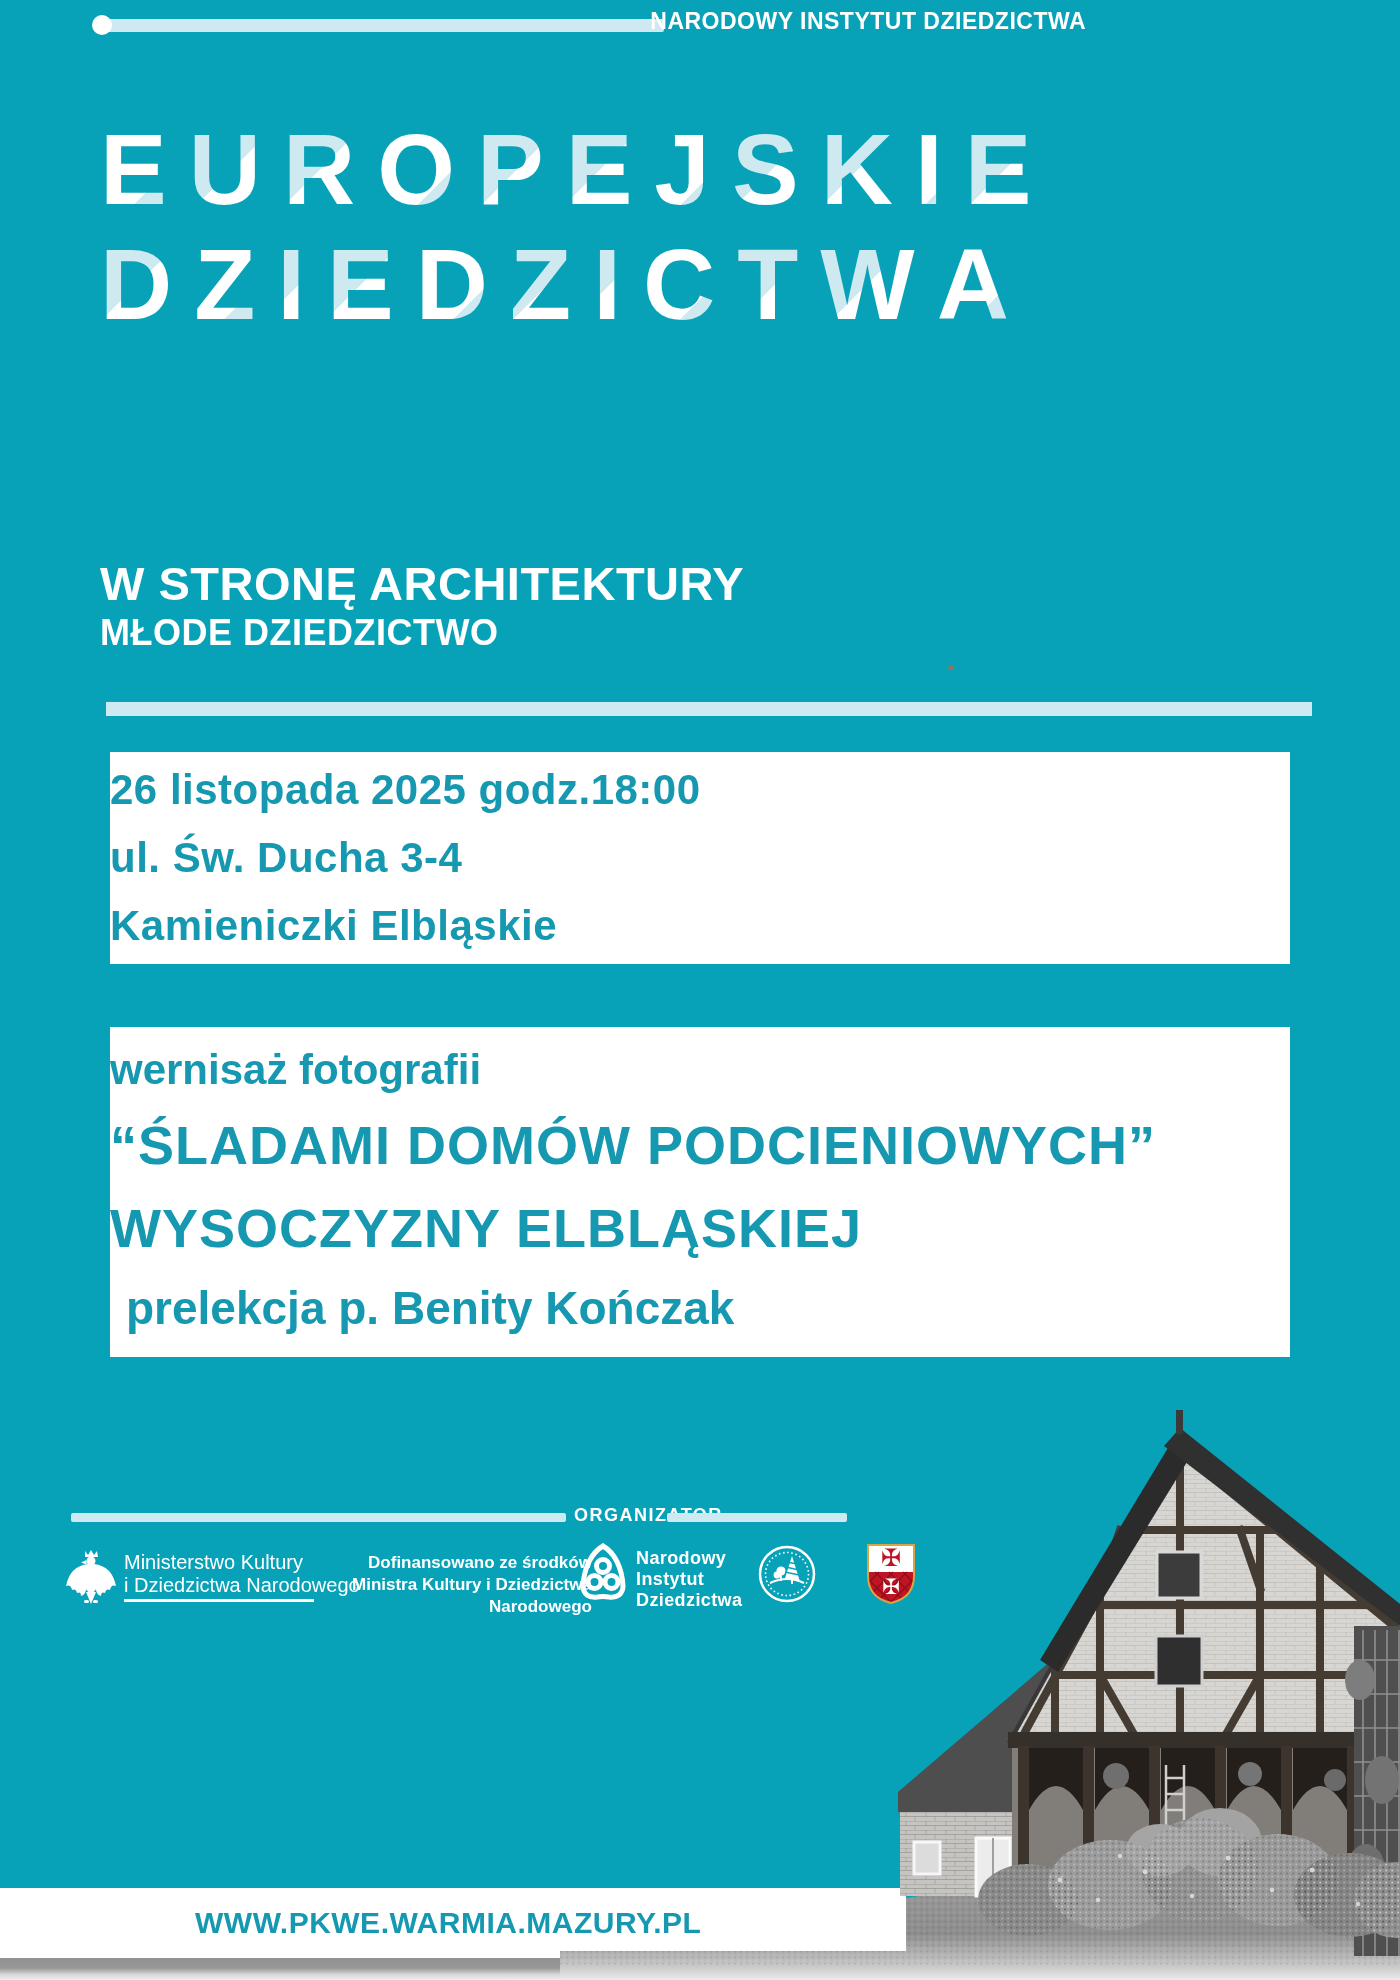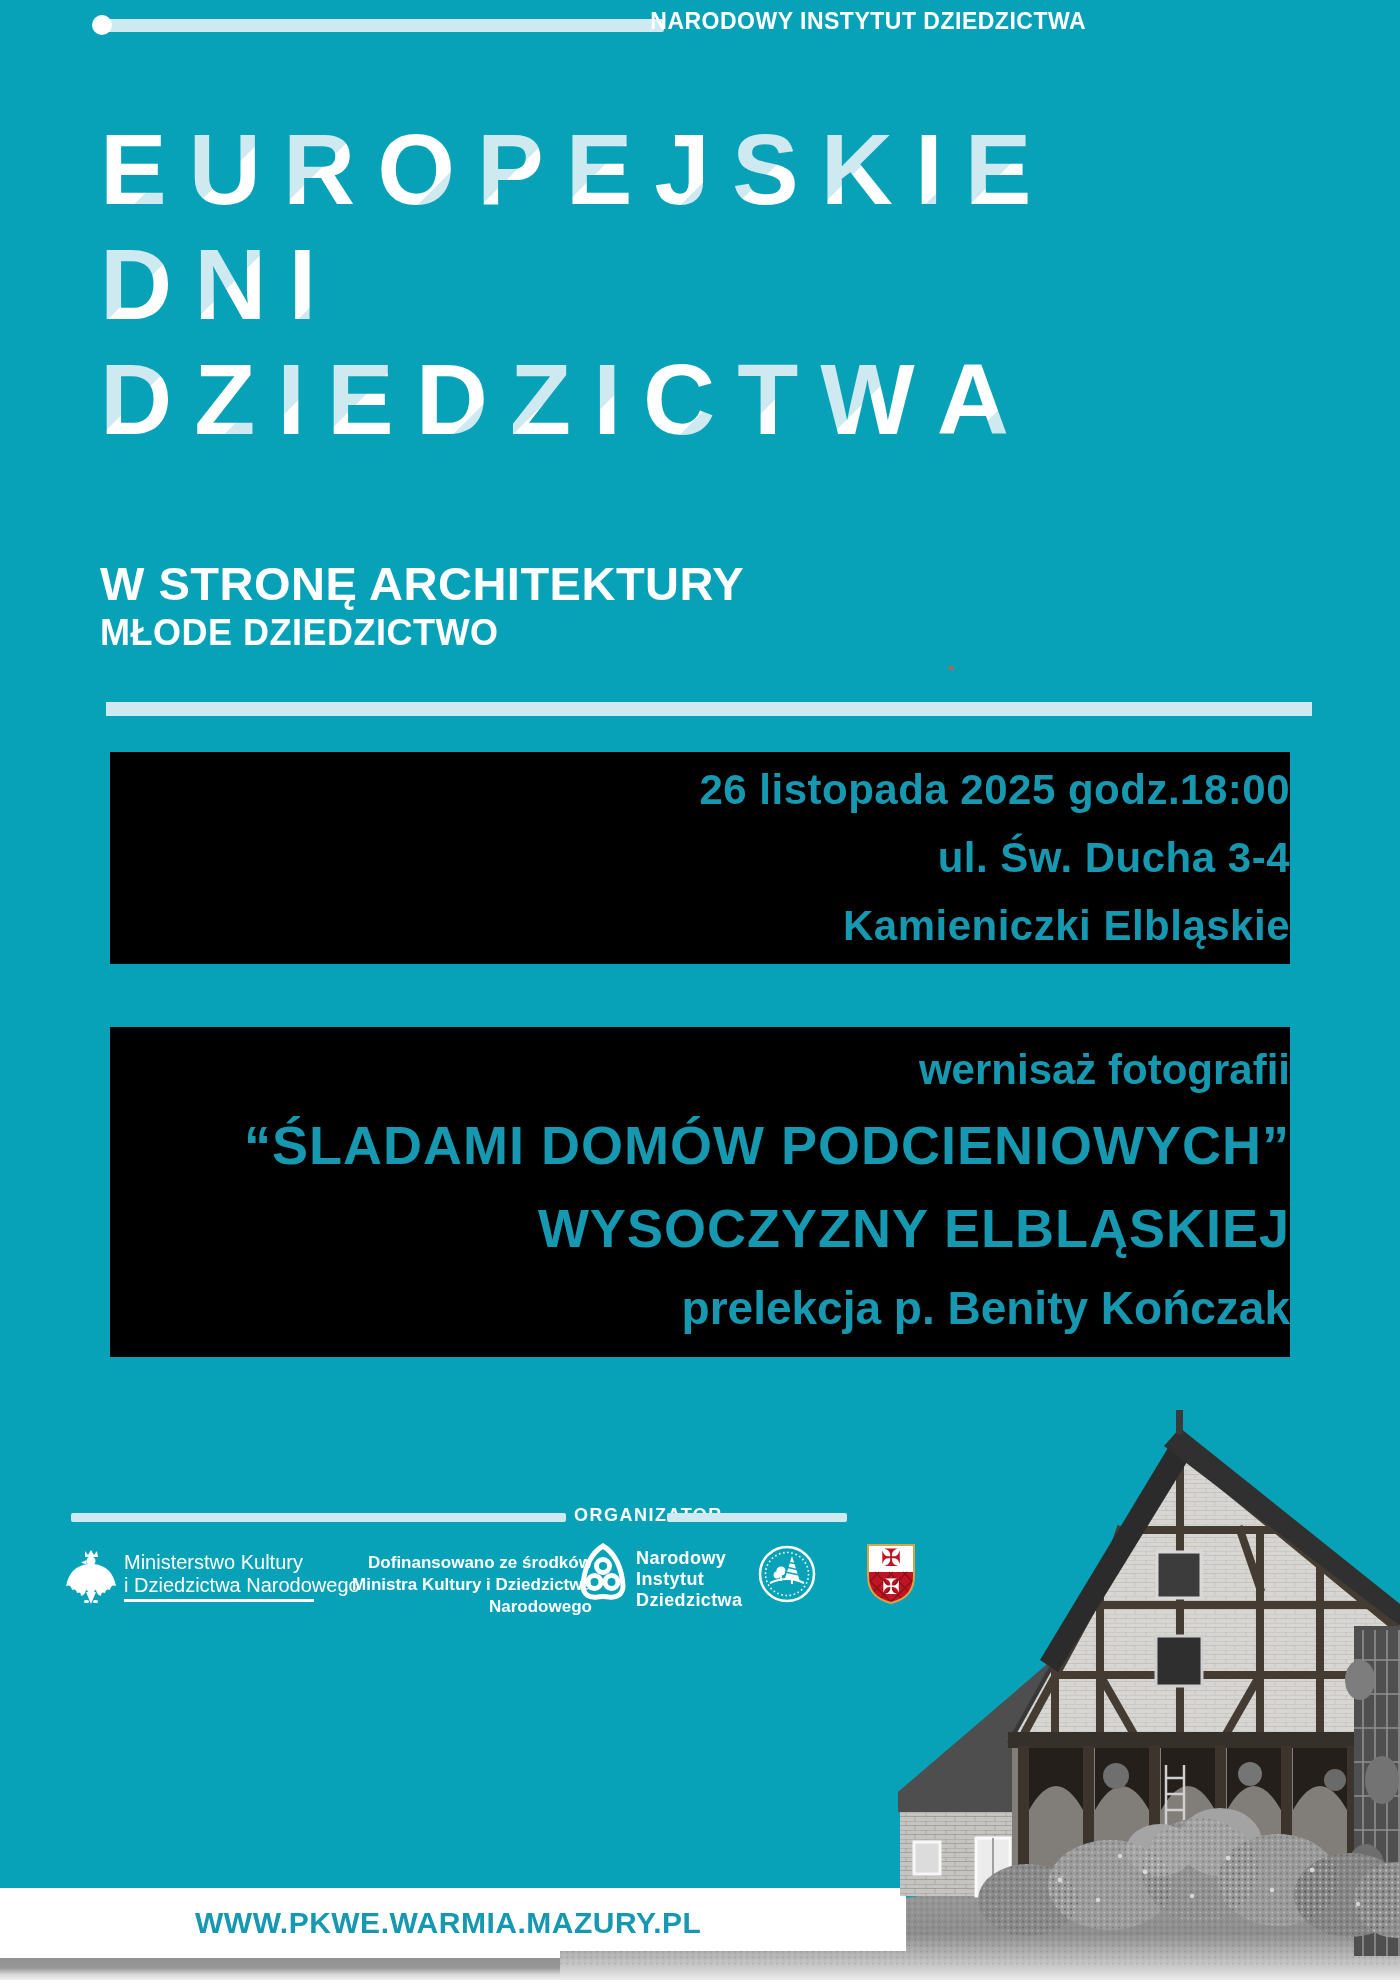--- a/index.html
+++ b/index.html
@@ -24,22 +24,22 @@
     .g1{background-image:linear-gradient(135deg,#ffffff 62%,#cfe9f1 62%);}
     .g2{background-image:linear-gradient(135deg,#cfe9f1 48%,#ffffff 48%);}
     .g3{background-image:linear-gradient(315deg,#ffffff 55%,#cfe9f1 55%);}
   }
   
   .subtitle-primary{position:absolute;left:100px;top:556px;color:#fff;font-size:47px;font-weight:800;letter-spacing:.5px;}
   .subtitle-secondary{position:absolute;left:100px;top:612px;color:#fff;font-size:36px;font-weight:800;letter-spacing:.5px;}
   .section-divider{position:absolute;left:106px;top:702px;width:1206px;height:14px;background:#cfe9f1;}
   .speck{position:absolute;left:948px;top:666px;width:6px;height:4px;background:#c2604e;border-radius:2px;opacity:.8;}
   
-  .info-box{position:absolute;left:110px;width:1180px;background:#000000;
-    display:flex;flex-direction:column;align-items:flex-end;justify-content:center;
+  .info-box{position:absolute;left:110px;width:1180px;background:#ffffff;
+    display:flex;flex-direction:column;align-items:flex-start;justify-content:center;
     text-align:center;color:#1598b0;}
   .event-box{top:752px;height:212px;}
   .event-box .line{font-weight:700;font-size:42px;line-height:68px;letter-spacing:.5px;}
   .exhibit-box{top:1027px;height:330px;}
   .exhibit-box .l1{font-weight:700;font-size:42px;line-height:66px;}
   .exhibit-box .l2{font-weight:700;font-size:54px;line-height:84px;letter-spacing:1px;}
   .exhibit-box .l3{font-weight:700;font-size:54px;line-height:82px;letter-spacing:1px;}
   .exhibit-box .l4{font-weight:700;font-size:46px;line-height:78px;margin-left:16px;}
   
   .org-rule{position:absolute;top:1513px;height:9px;background:#cfe9f1;border-radius:2px;}
@@ -62,21 +62,20 @@
 <body>
 
 <div class="poster">
 
   <div class="header-dot"></div>
   <div class="header-rule"></div>
   <div class="header-institute">NARODOWY INSTYTUT DZIEDZICTWA</div>
 
   <div class="title-block">
     <div class="title-line"><span class="glyph g1">E</span><span class="glyph g2">U</span><span class="glyph g3">R</span><span class="glyph g1">O</span><span class="glyph g2">P</span><span class="glyph g3">E</span><span class="glyph g1">J</span><span class="glyph g2">S</span><span class="glyph g3">K</span><span class="glyph g1">I</span><span class="glyph g2">E</span></div>
-    <div class="title-line"><span class="glyph g2">D</span><span class="glyph g3">N</span><span class="glyph g1">I</span></div>
     <div class="title-line"><span class="glyph g3">D</span><span class="glyph g1">Z</span><span class="glyph g2">I</span><span class="glyph g3">E</span><span class="glyph g1">D</span><span class="glyph g2">Z</span><span class="glyph g3">I</span><span class="glyph g1">C</span><span class="glyph g2">T</span><span class="glyph g3">W</span><span class="glyph g1">A</span></div>
   </div>
 
   <div class="subtitle-primary">W STRONĘ ARCHITEKTURY</div>
   <div class="subtitle-secondary">MŁODE DZIEDZICTWO</div>
   <div class="section-divider"></div>
   <div class="speck"></div>
 
   <div class="info-box event-box">
     <div class="line">26 listopada 2025 godz.18:00</div>

